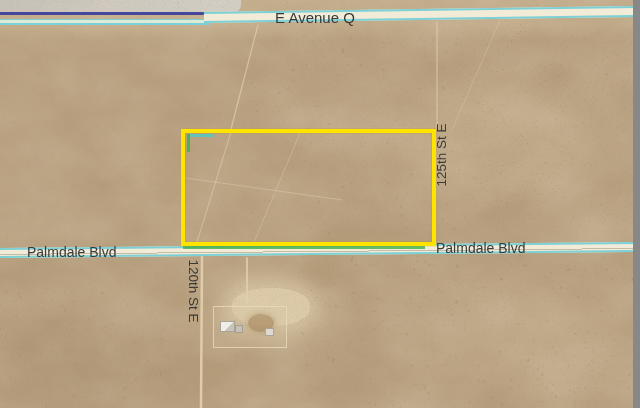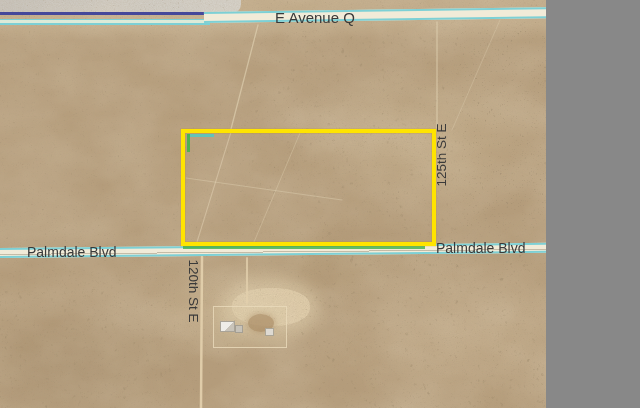--- a/index.html
+++ b/index.html
@@ -1,16 +1,16 @@
 <!DOCTYPE html>
 <html><head>
 <meta charset="utf-8">
 <style>
   html,body{margin:0;padding:0;background:#888;}
-  .stage{position:relative;width:546px;height:408px;overflow:hidden;
+  .stage{position:relative;width:633px;height:408px;overflow:hidden;
          font-family:"Liberation Sans",sans-serif;background:#b59c7a;}
   .stage *{box-sizing:border-box;}
   
   .terrain{position:absolute;inset:0;background:
     radial-gradient(ellipse 130px 70px at 42% 76%, rgba(216,197,162,.55), transparent 70%),
     radial-gradient(ellipse 220px 120px at 86% 82%, rgba(203,180,146,.45), transparent 70%),
     radial-gradient(ellipse 200px 110px at 78% 34%, rgba(208,188,152,.45), transparent 70%),
     radial-gradient(ellipse 190px 110px at 12% 90%, rgba(148,122,88,.40), transparent 70%),
     radial-gradient(ellipse 260px 60px at 55% 64%, rgba(170,144,104,.30), transparent 70%),
     linear-gradient(180deg,#c2ab89 0px,#c2ab89 24px,#b59c7a 40px,#b59c7a 100%);}

